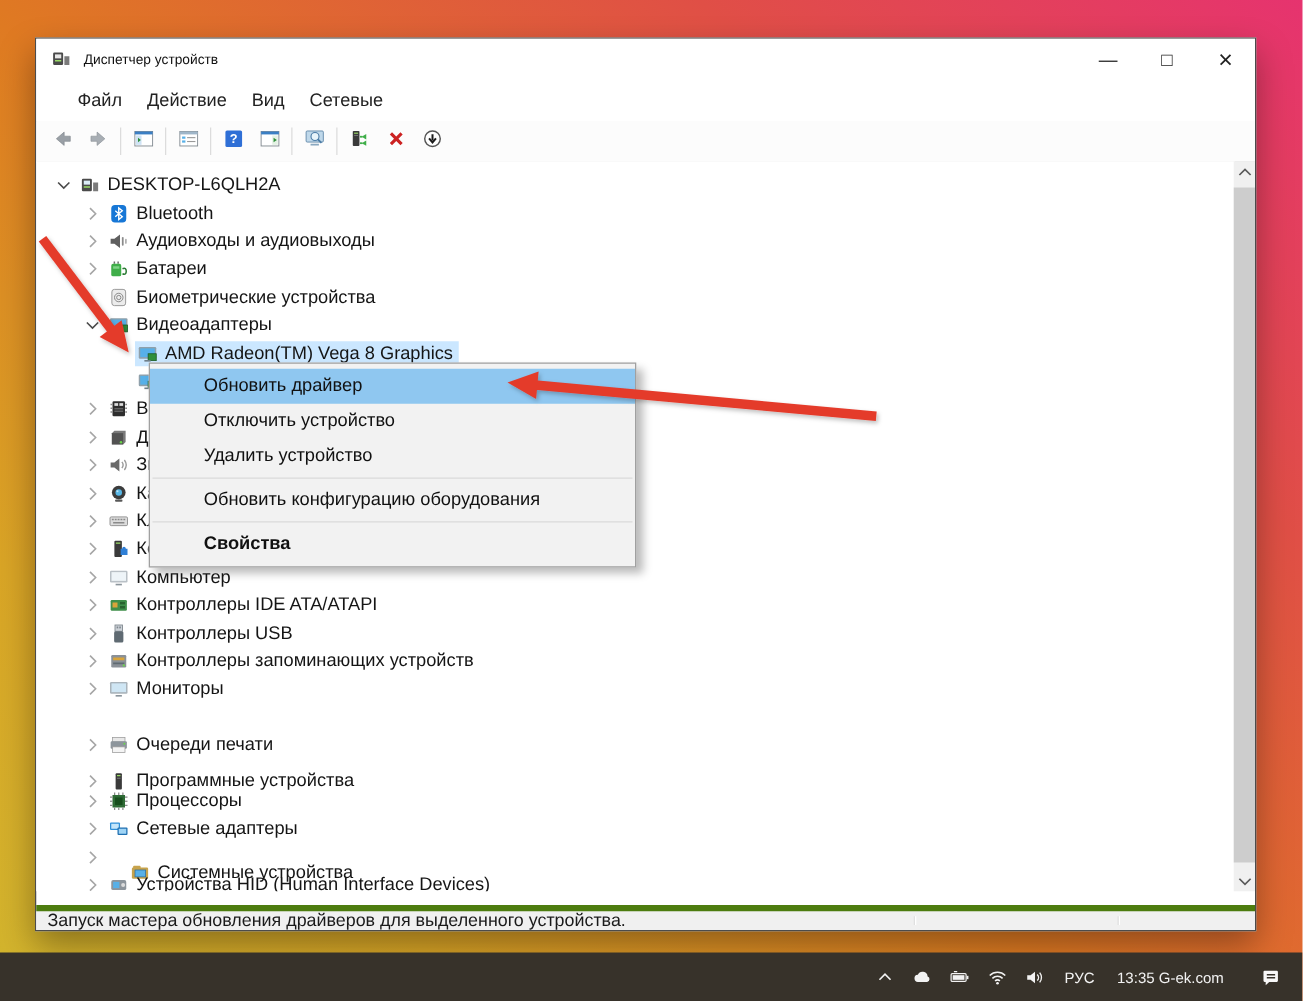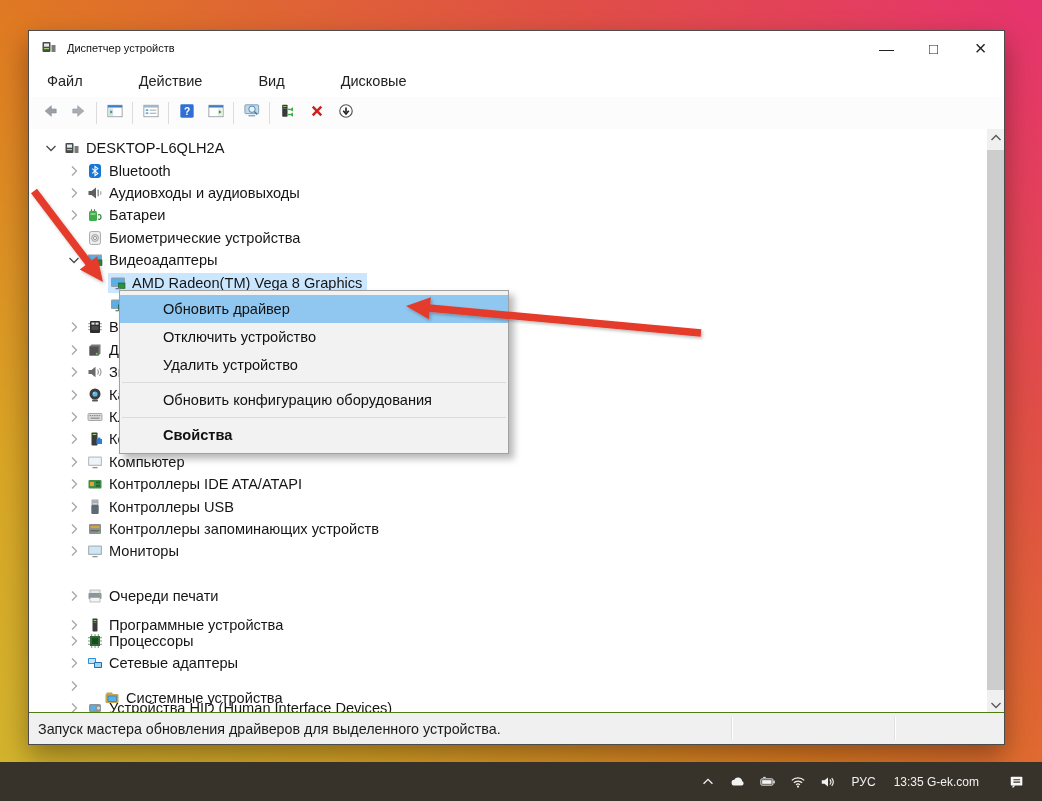--- a/index.html
+++ b/index.html
@@ -11,21 +11,21 @@
   
   .window{position:absolute;left:28px;top:30px;width:977px;height:715px;background:#fff;
     border:1px solid #4c4c4c;box-shadow:0 12px 26px rgba(0,0,0,.35);box-sizing:border-box;}
   .titlebar{height:34px;display:flex;align-items:center;background:#fff;}
   .titlebar .appicon{margin-left:12px;width:18px;height:18px;flex:0 0 auto;}
   .titlebar .title{margin-left:8px;font-size:11px;color:#111;}
   .controls{margin-left:auto;display:flex;height:100%;}
   .ctl{width:47px;height:100%;display:flex;align-items:center;justify-content:center;
     font-size:15px;color:#222;background:transparent;border:0;padding:0;}
   .ctl.close{font-size:20px;}
-  .menubar{height:32px;display:flex;align-items:center;padding-left:8px;background:#fff;font-size:14.5px;color:#222;gap:36px;}
+  .menubar{height:32px;display:flex;align-items:center;padding-left:23px;background:#fff;font-size:14.5px;color:#222;}
   .menubar .mitem{padding:5px 10px;}
   .toolbar{height:32px;display:flex;align-items:center;padding-left:6px;background:#fcfcfc;
     border-bottom:1px solid #e0e0e0;}
   .tbtn{width:29px;height:26px;display:flex;align-items:center;justify-content:center;}
   .tsep{width:1px;height:22px;background:#dcdcdc;margin:0 3px;}
 
   
   .treeview{position:absolute;left:0;top:98px;width:959px;height:584px;overflow:hidden;background:#fff;}
   .trow{position:relative;height:22.4px;display:flex;align-items:center;white-space:nowrap;
     font-size:14.6px;color:#151515;}
@@ -34,22 +34,22 @@
   .rowinner .ricon2{width:16px;height:16px;margin-right:6px;flex:0 0 auto;}
   .trow.selected .rowinner{background:#cbe7ff;}
 
   
   .vscroll{position:absolute;top:98px;right:0;width:17px;height:584px;background:#f0f0f0;}
   .sbtn{position:absolute;left:0;width:17px;height:17px;display:flex;align-items:center;justify-content:center;}
   .sbtn.up{top:0}.sbtn.down{bottom:0}
   .sthumb{position:absolute;left:0;top:21px;width:17px;height:540px;background:#cdcdcd;}
 
   
-  .statusbar{position:absolute;left:0;right:0;bottom:0;height:32px;background:#f0f0f0;
-    border-top:1px solid #4d7c0f;display:flex;align-items:center;padding-left:9px;
+  .statusbar{position:absolute;left:0;right:0;bottom:0;height:20px;background:#f0f0f0;
+    border-top:5px solid #4d7c0f;display:flex;align-items:center;padding-left:9px;
     font-size:14.3px;color:#1a1a1a;box-sizing:border-box;}
   .ssep{position:absolute;top:4px;bottom:4px;width:1px;background:#e0e0e0;box-shadow:1px 0 0 #fff;}
 
   
   .ctxmenu{position:absolute;left:90px;top:259px;width:388px;background:#f2f2f2;
     border:1px solid #a0a0a0;box-shadow:5px 5px 7px rgba(0,0,0,.28);padding:4px 0;z-index:20;}
   .citem{height:28px;display:flex;align-items:center;padding-left:43px;font-size:14.6px;color:#111;}
   .citem.hl{background:#8fc7f0;}
   .citem.bold{font-weight:bold;}
   .csep{height:0;border-top:1px solid #dadada;margin:3px 2px;}
@@ -80,21 +80,21 @@
     <div class="controls" id="win-controls">
         <button class="ctl">—</button>
         <button class="ctl">□</button>
         <button class="ctl close">×</button>
       </div>
   </div>
   <div class="menubar" id="menubar">
       <div class="mitem">Файл</div>
       <div class="mitem">Действие</div>
       <div class="mitem">Вид</div>
-      <div class="mitem">Дисковые</div>
+      <div class="mitem">Сетевые</div>
     </div>
   <div class="toolbar" id="toolbar">
       <div class="tbtn">
         <span class=""><svg width="16" height="16" viewBox="0 0 18 18">
             <path d="M10.5 3 L3.5 9 L10.5 15 V11.3 H16 V6.7 H10.5 Z" fill="#9aa0a6" stroke="#82888e" stroke-width="0.6"></path>
           </svg></span>
       </div>
       <div class="tbtn">
         <span class=""><svg width="16" height="16" viewBox="0 0 18 18">
             <path d="M7.5 3 L14.5 9 L7.5 15 V11.3 H2 V6.7 H7.5 Z" fill="#a8aeb4" stroke="#8d9399" stroke-width="0.6"></path>

